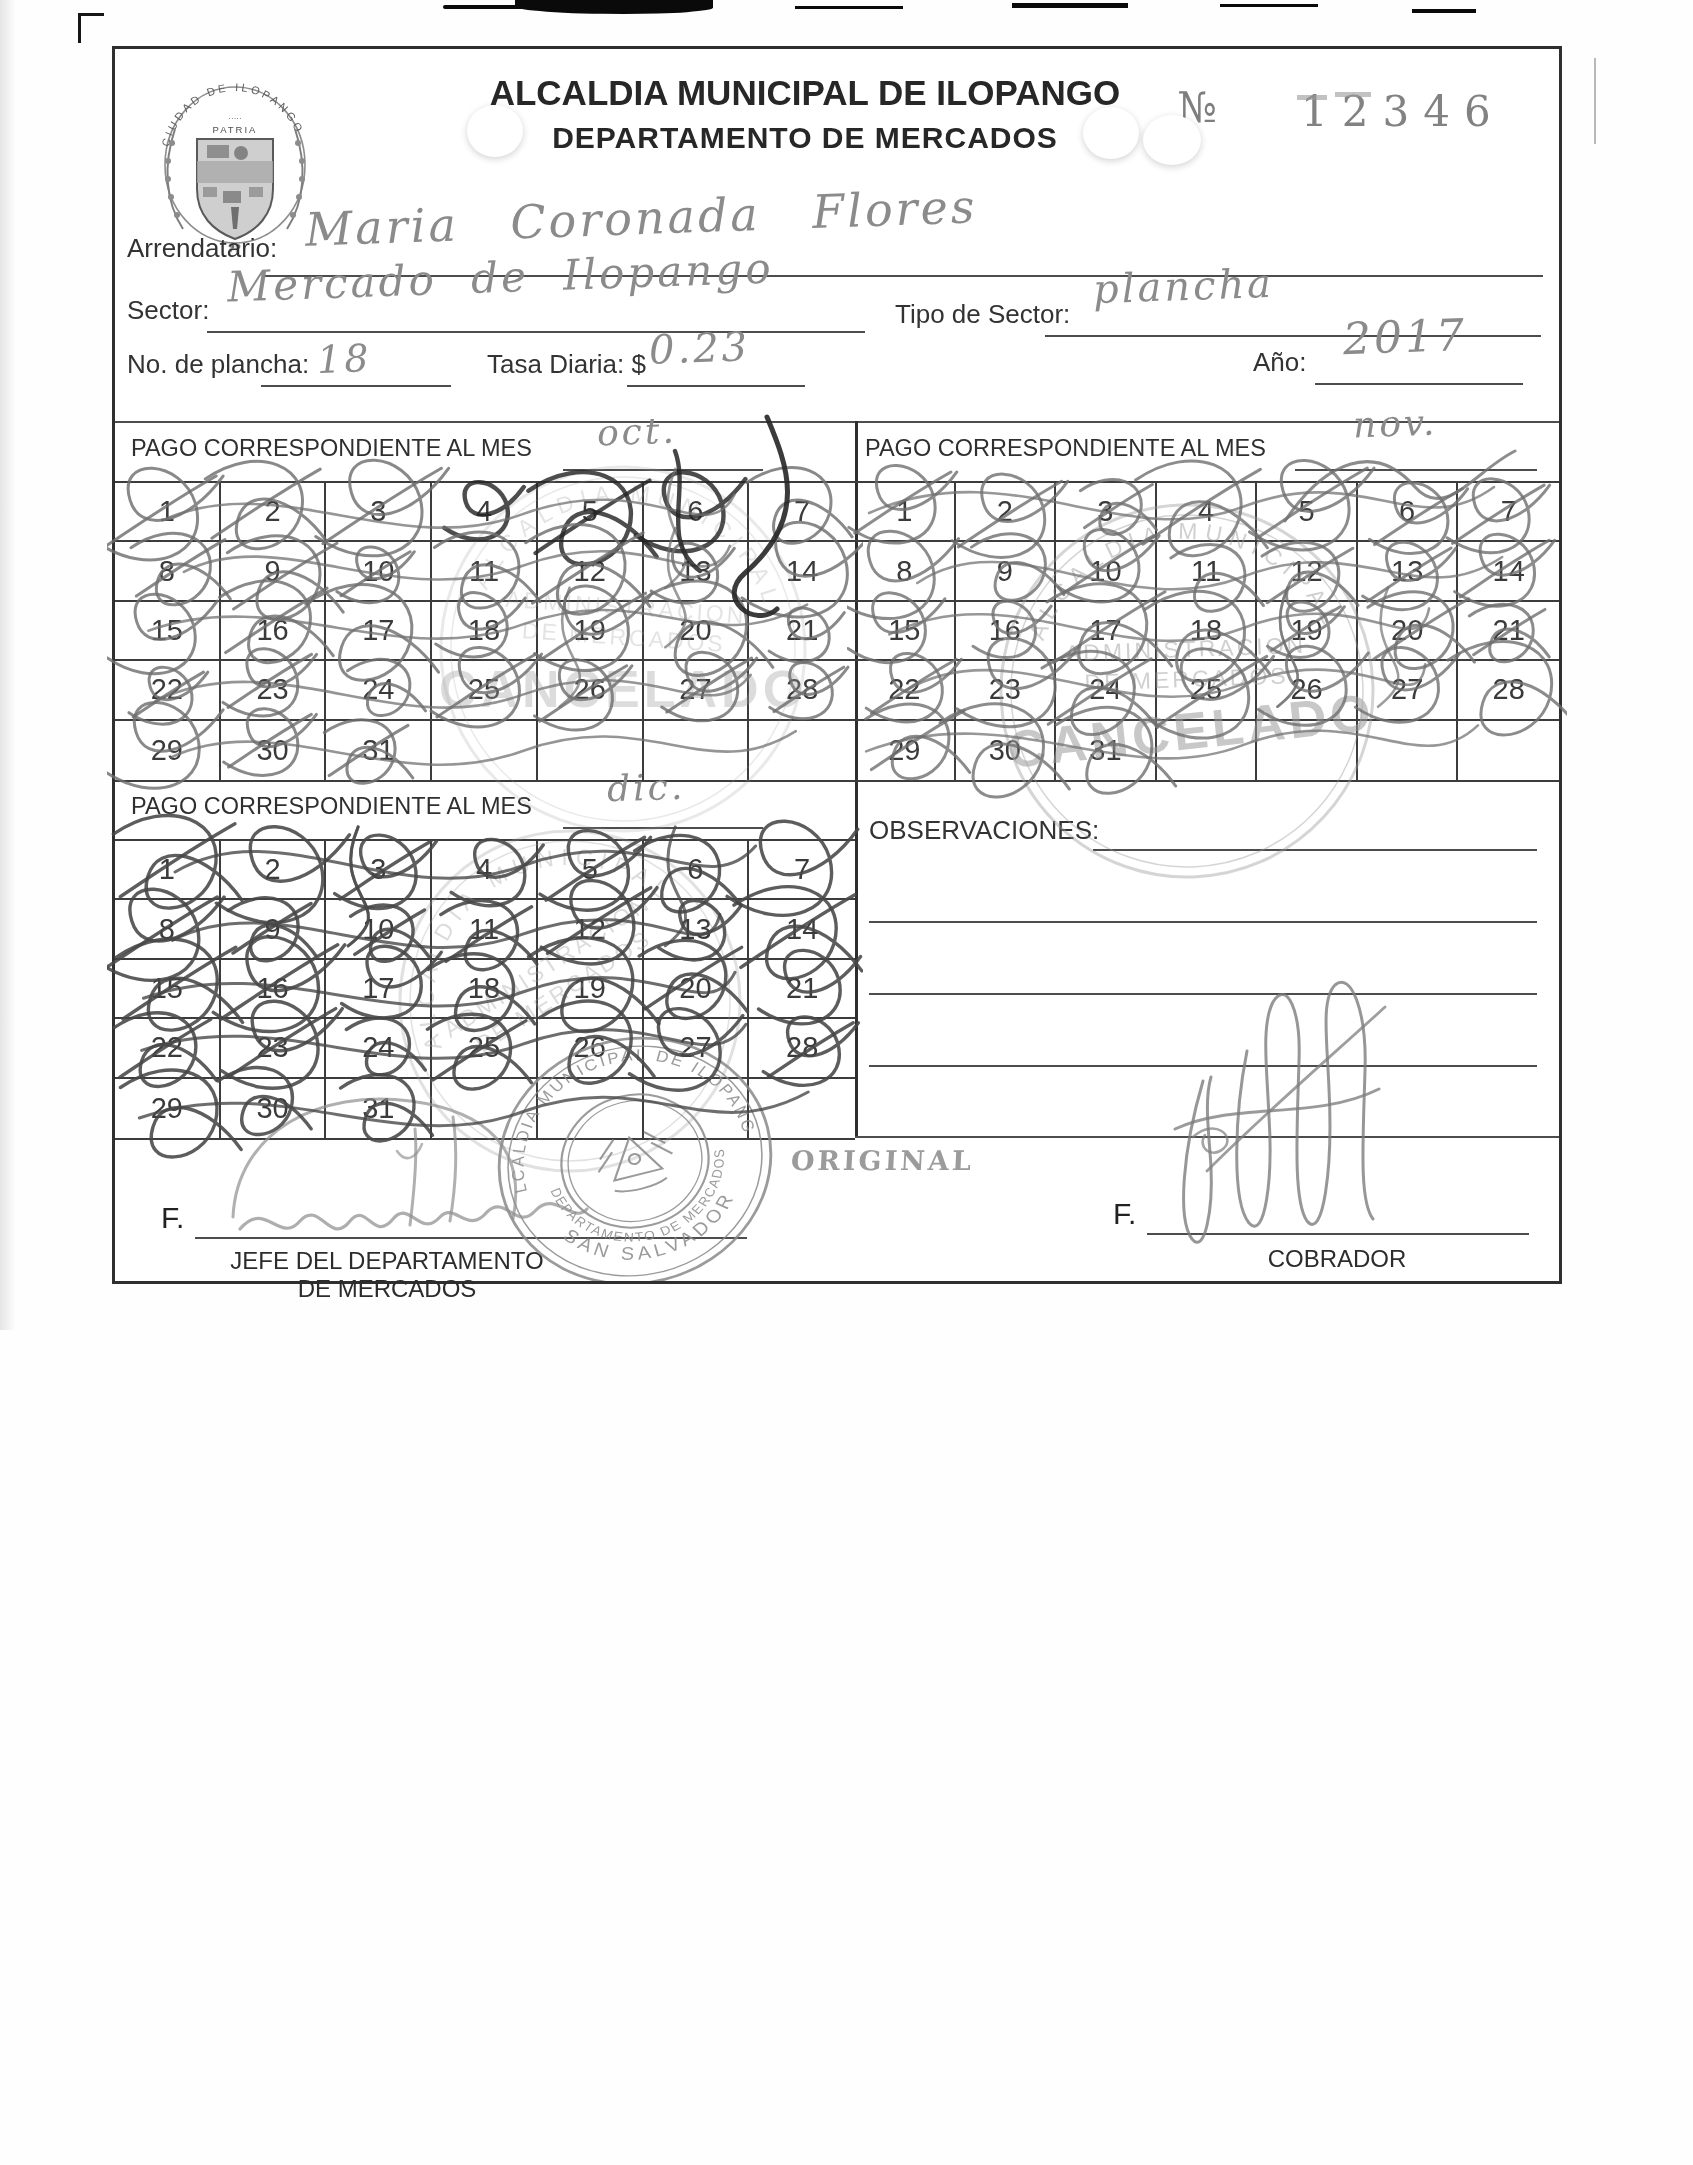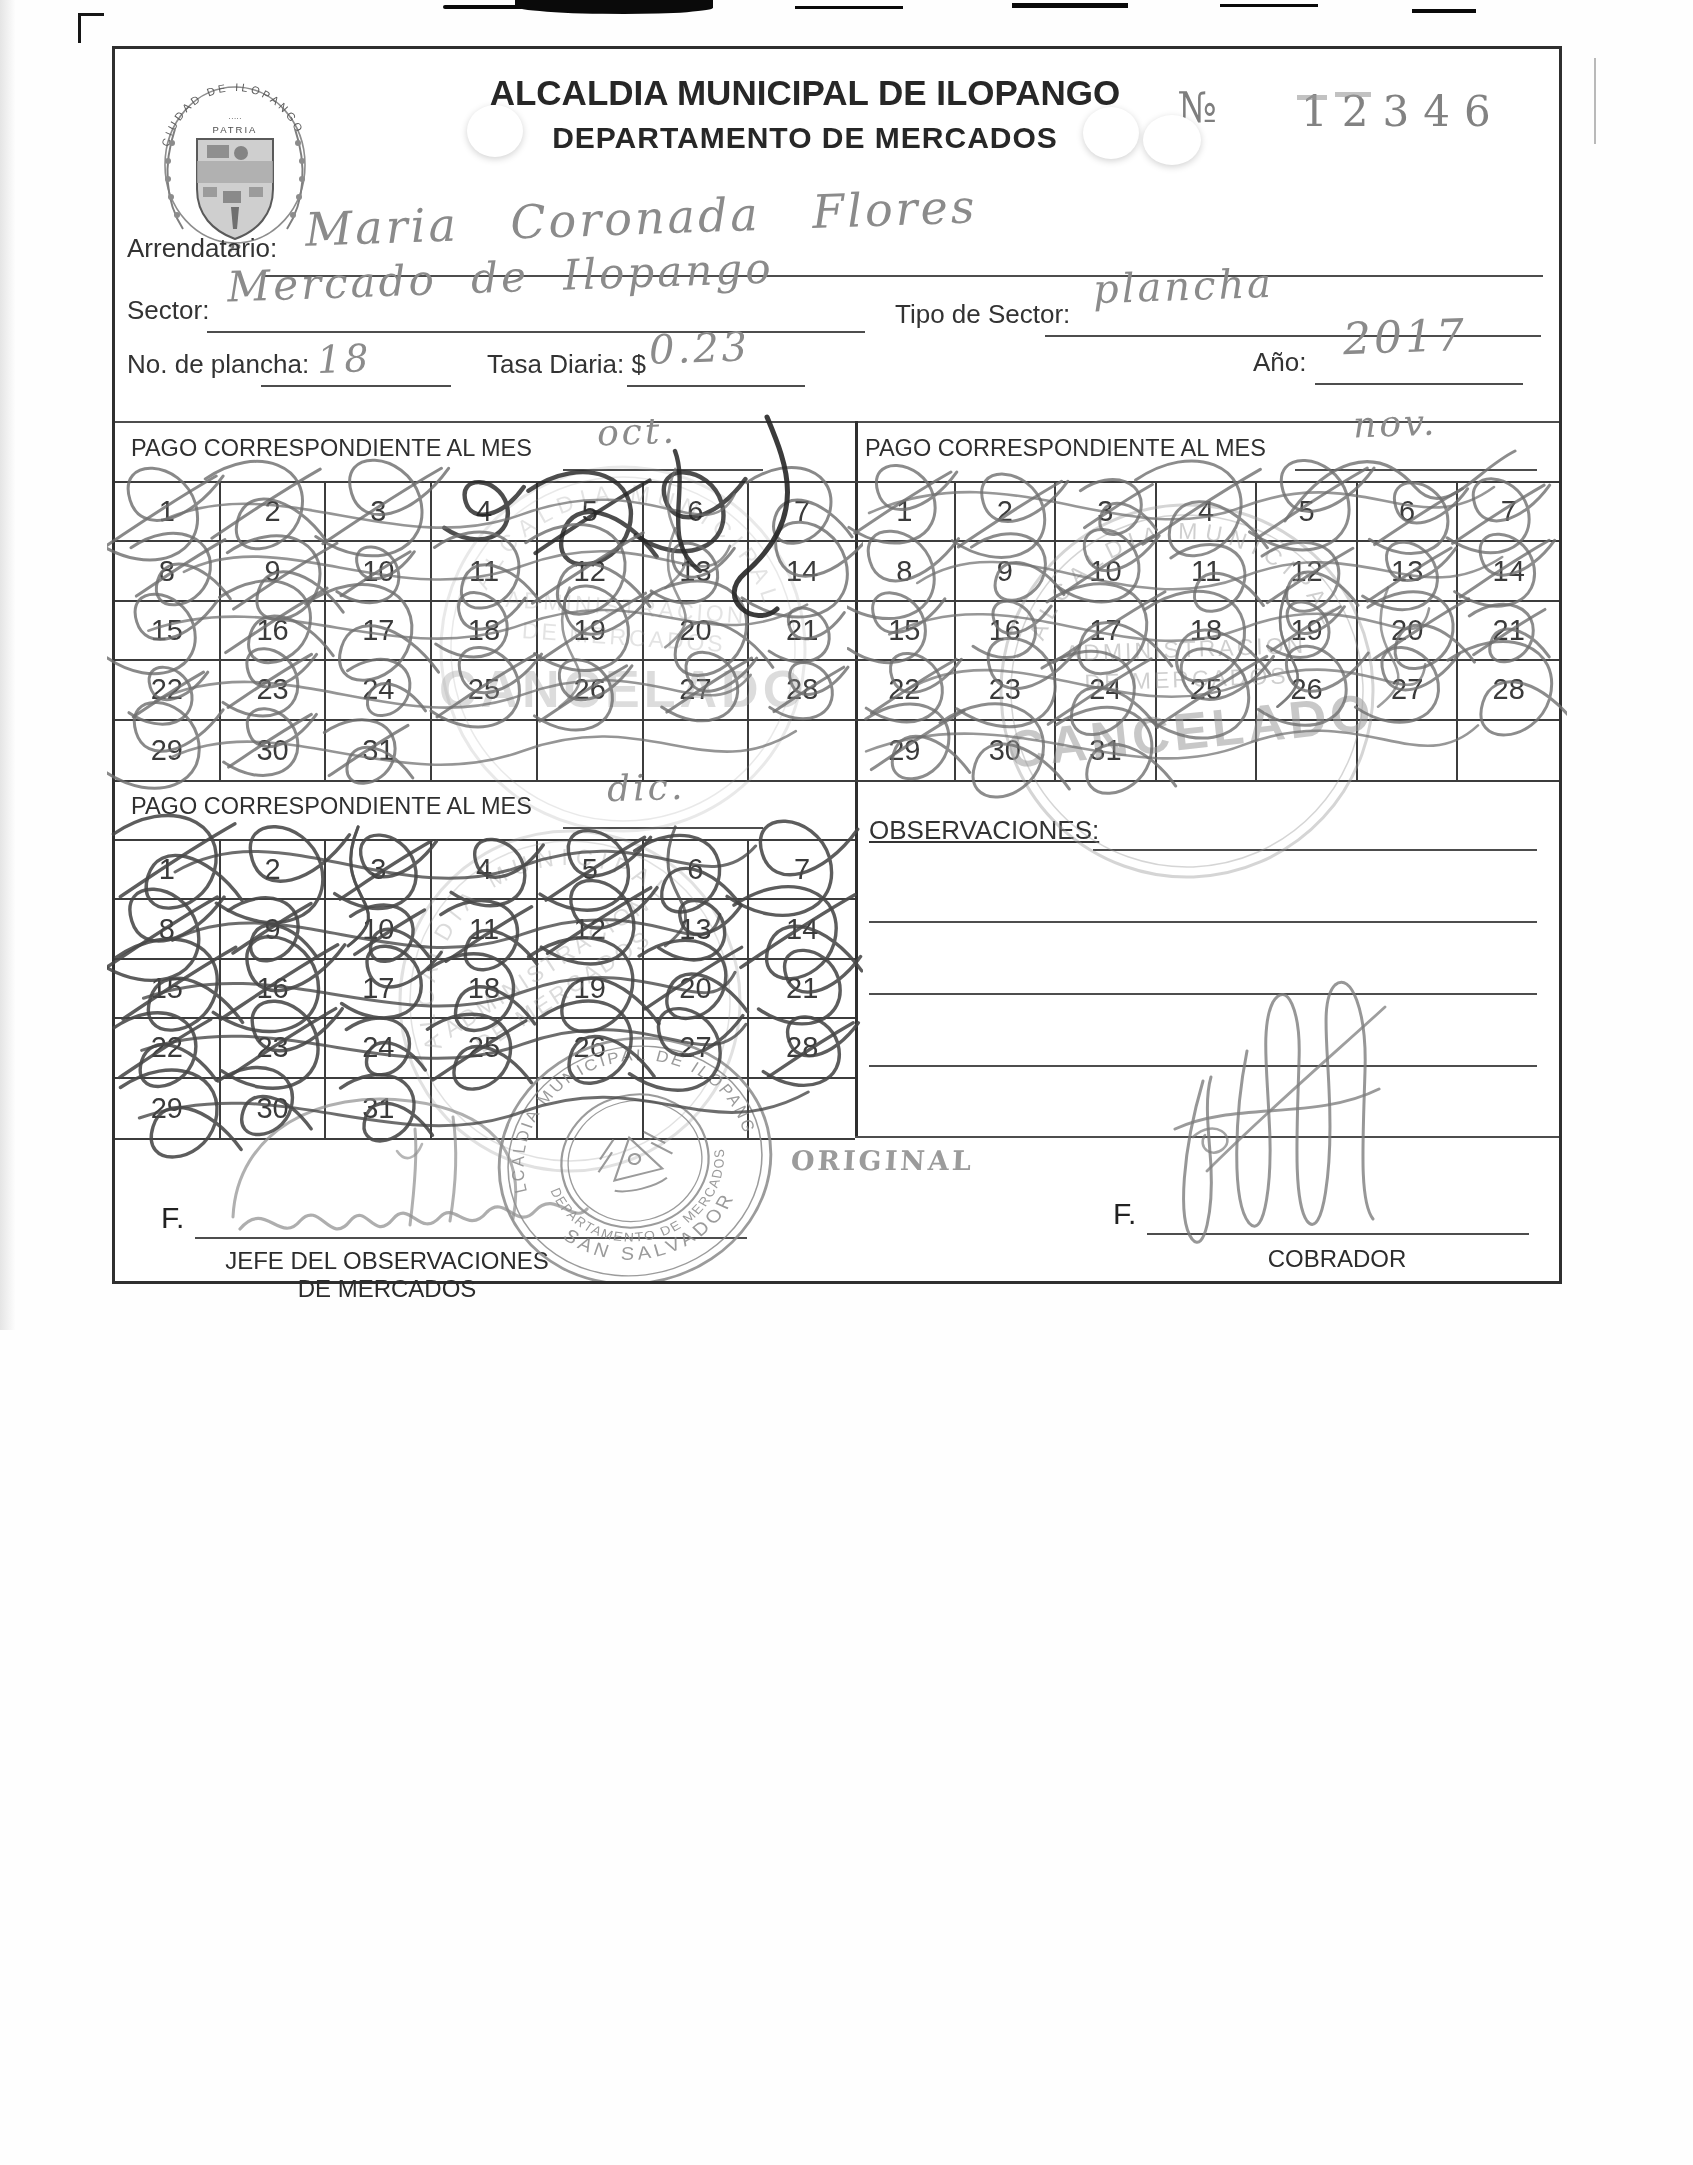--- a/index.html
+++ b/index.html
@@ -265,32 +265,32 @@
         <div class="cal-cell">28</div>
         <div class="cal-cell">29</div>
         <div class="cal-cell">30</div>
         <div class="cal-cell">31</div>
         <div class="cal-cell"></div>
         <div class="cal-cell"></div>
         <div class="cal-cell"></div>
         <div class="cal-cell"></div>
       </div>
 
-    <div class="abs lbl" style="left:754px;top:766px;text-decoration:underline;">OBSERVACIONES:</div>
+    <div class="abs lbl" style="left:754px;top:766px;">OBSERVACIONES:</div>
     <div class="rule" style="left:978px;top:800px;width:444px;"></div>
     <div class="rule" style="left:754px;top:872px;width:668px;"></div>
     <div class="rule" style="left:754px;top:944px;width:668px;"></div>
     <div class="rule" style="left:754px;top:1016px;width:668px;"></div>
     <div class="rule" style="left:740px;top:1087px;width:704px;"></div>
 
     <div class="original">ORIGINAL</div>
 
     <div class="abs fsig" style="left:46px;top:1152px;">F.</div>
     <div class="rule" style="left:80px;top:1188px;width:552px;"></div>
-    <div class="abs cap" style="left:92px;top:1198px;width:360px;">JEFE DEL OBSERVACIONES</div>
+    <div class="abs cap" style="left:92px;top:1198px;width:360px;">JEFE DEL DEPARTAMENTO</div>
     <div class="abs cap" style="left:92px;top:1226px;width:360px;">DE MERCADOS</div>
 
     <div class="abs fsig" style="left:998px;top:1148px;">F.</div>
     <div class="rule" style="left:1032px;top:1184px;width:382px;"></div>
     <div class="abs cap" style="left:1082px;top:1196px;width:280px;">COBRADOR</div>
 
     <svg class="ink" id="inkLayer" width="1444" height="1232" viewBox="0 0 1444 1232">
         <defs>
           <path id="arc0" d="M -148,0 A 148,148 0 0 1 148,0" fill="none"></path>
           <path id="arc1" d="M -152,0 A 152,152 0 0 1 152,0" fill="none"></path>

